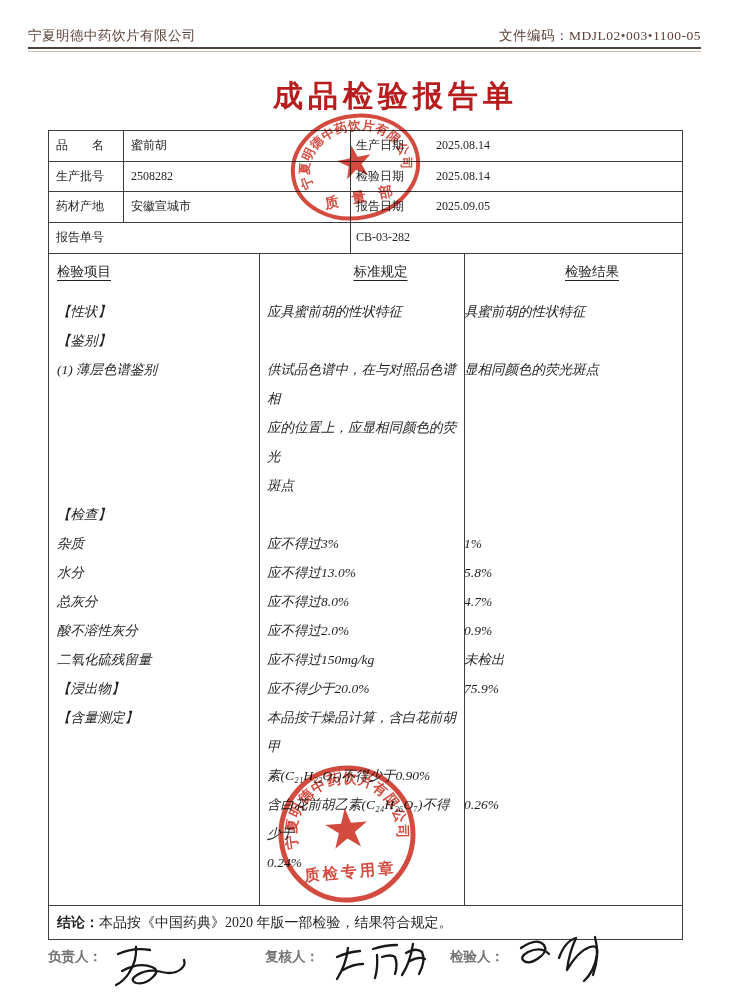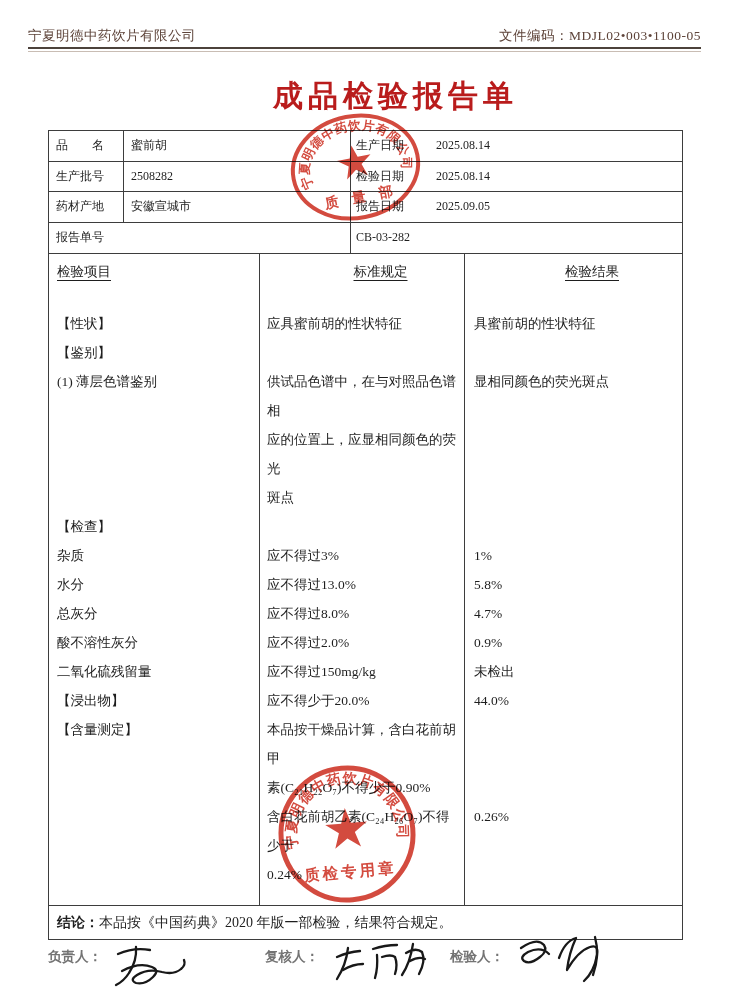--- a/index.html
+++ b/index.html
@@ -32,25 +32,25 @@
   .pl7 { padding-left:7px; } .pl5 { padding-left:5px; }
   .iright .lbl { display:inline-block; width:80px; }
 
   
   .insp { position:relative; flex:1; border-top:1px solid #3d3d3d; font-size:13.5px; }
   .vline { position:absolute; top:0; bottom:0; width:1px; background:#3d3d3d; }
   .vl1 { left:210px; } .vl2 { left:415px; }
   .ihdr { display:grid; grid-template-columns:210px 205px 218px; padding-top:9px; }
   .ihdr .h { text-decoration:underline; text-underline-offset:4px;padding-left:38px; }
   .ihdr .h1 { padding-left:8px; } .ihdr .h2,.ihdr .h3 { text-align:center; }
-  .irows { margin-top:28px; }
+  .irows { margin-top:16px;font-style:italic; }
   .r { display:grid; grid-template-columns:210px 205px 218px; line-height:29px; }
   .r .c1 { padding-left:8px; }
   .r .c2 { padding:0 8px; white-space:pre-line; }
-  .r .c3 { padding-left:10px; white-space:pre-line; }
+  .r .c3 { white-space:pre-line; }
 
   
   .concl { height:33px; border-top:1px solid #3d3d3d; display:flex; align-items:center;
            padding-left:8px; font-size:14px; }
   .concl .clabel { font-weight:bold; }
 
   
   .sig-label { position:absolute; top:948px; font-size:13.5px; font-weight:600; color:#737373; }
   .sl1 { left:48px; } .sl2 { left:265px; } .sl3 { left:450px; }
   .sig { position:absolute; }
@@ -168,21 +168,21 @@
           <div class="c3">0.9%</div>
         </div>
         <div class="r">
           <div class="c1">二氧化硫残留量</div>
           <div class="c2">应不得过150mg/kg</div>
           <div class="c3">未检出</div>
         </div>
         <div class="r">
           <div class="c1">【浸出物】</div>
           <div class="c2">应不得少于20.0%</div>
-          <div class="c3">44.0%</div>
+          <div class="c3">75.9%</div>
         </div>
         <div class="r">
           <div class="c1">【含量测定】</div>
           <div class="c2">本品按干燥品计算，含白花前胡甲
 素(C₂₁H₂₂O₇)不得少于0.90%</div>
         </div>
         <div class="r">
           <div class="c1"></div>
           <div class="c2">含白花前胡乙素(C₂₄H₂₆O₇)不得少于
 0.24%</div>

